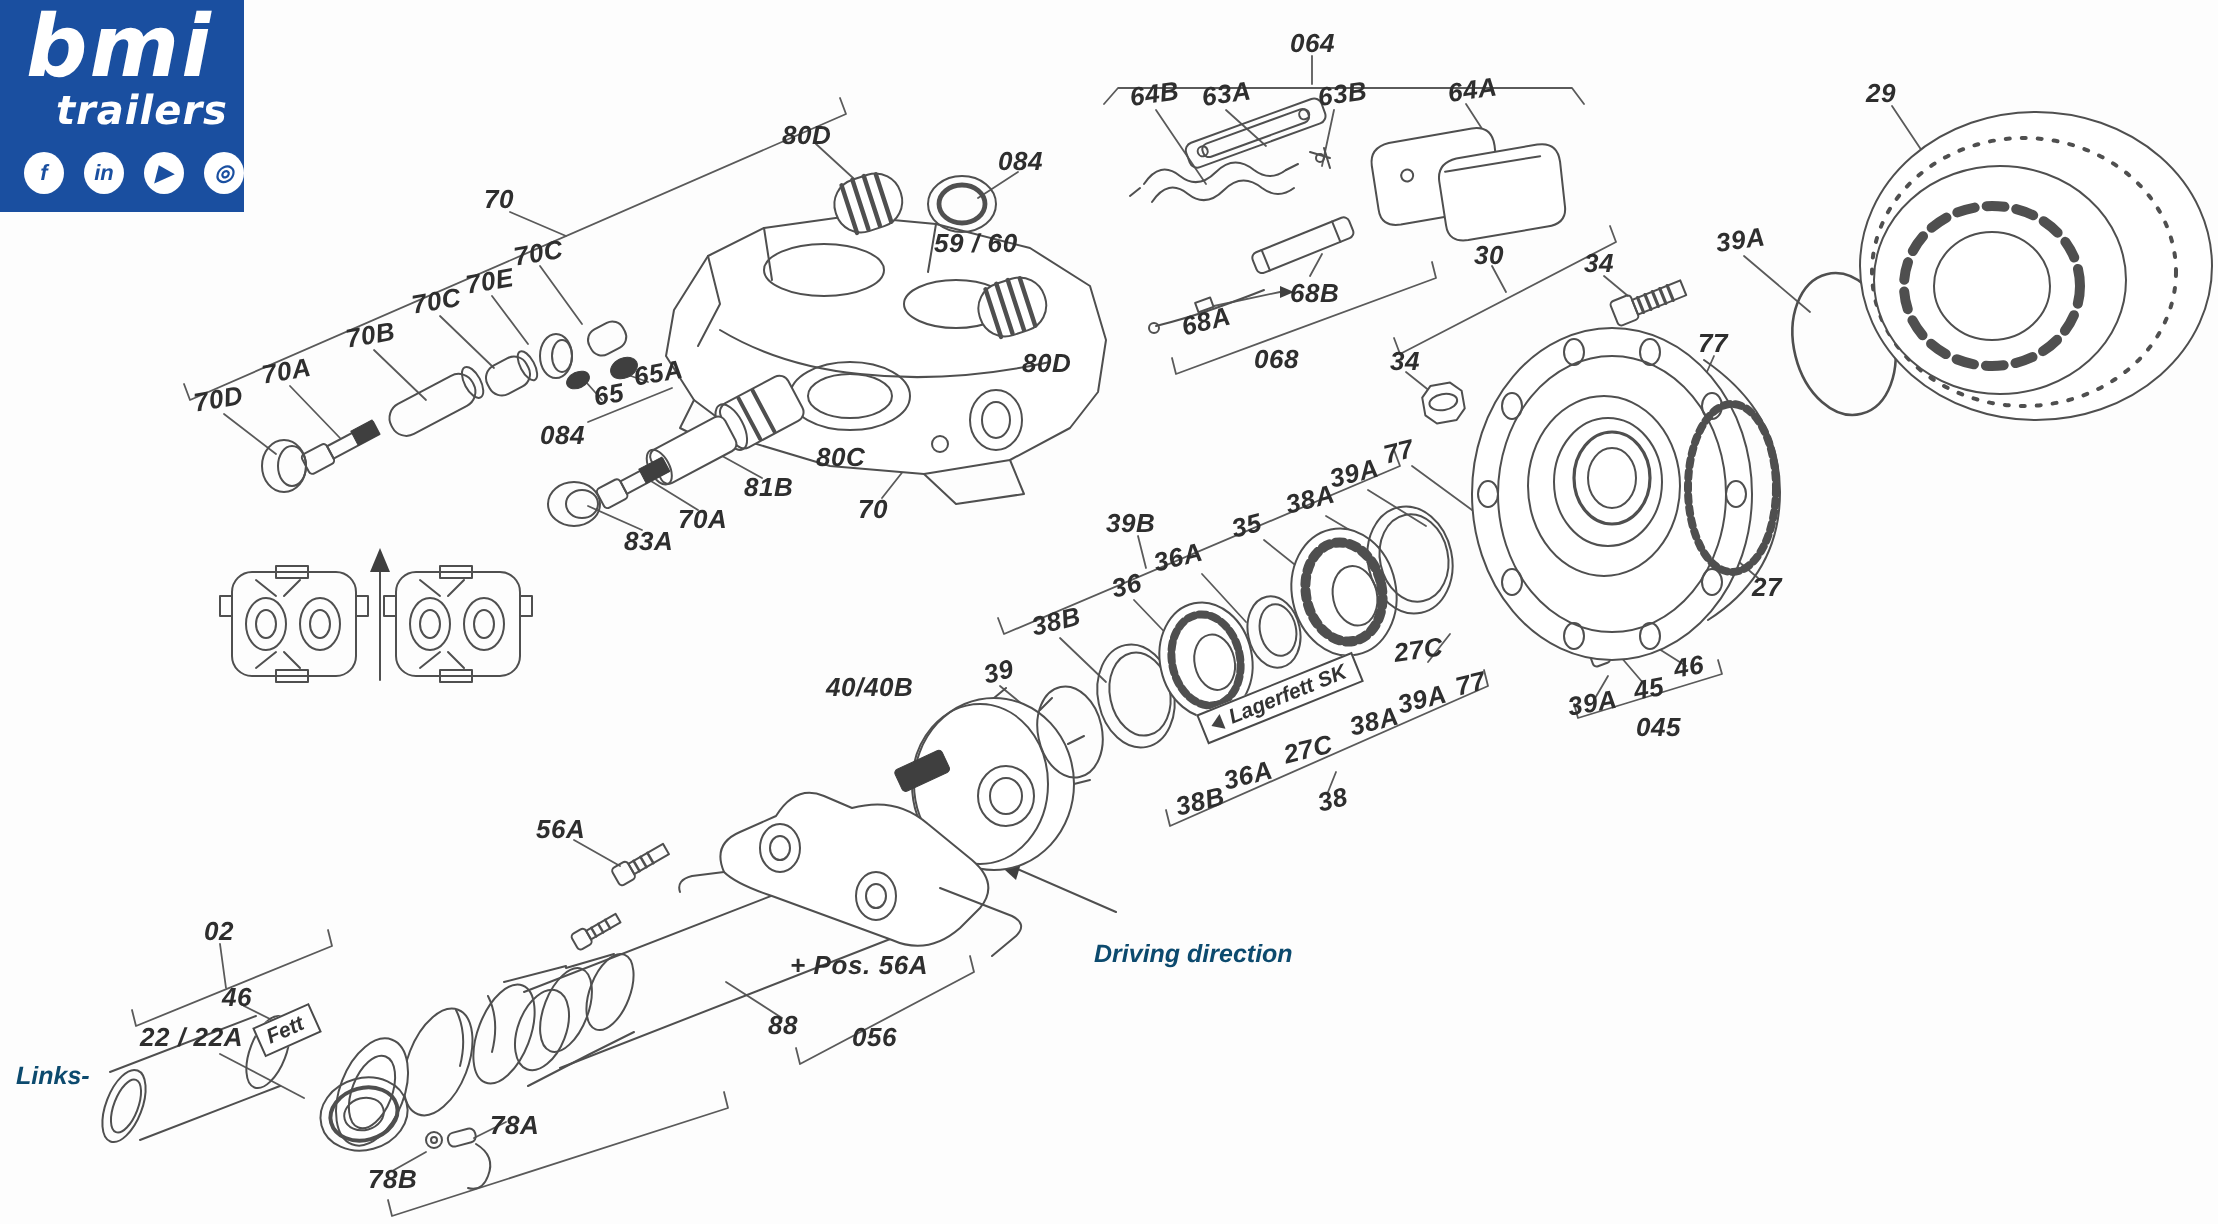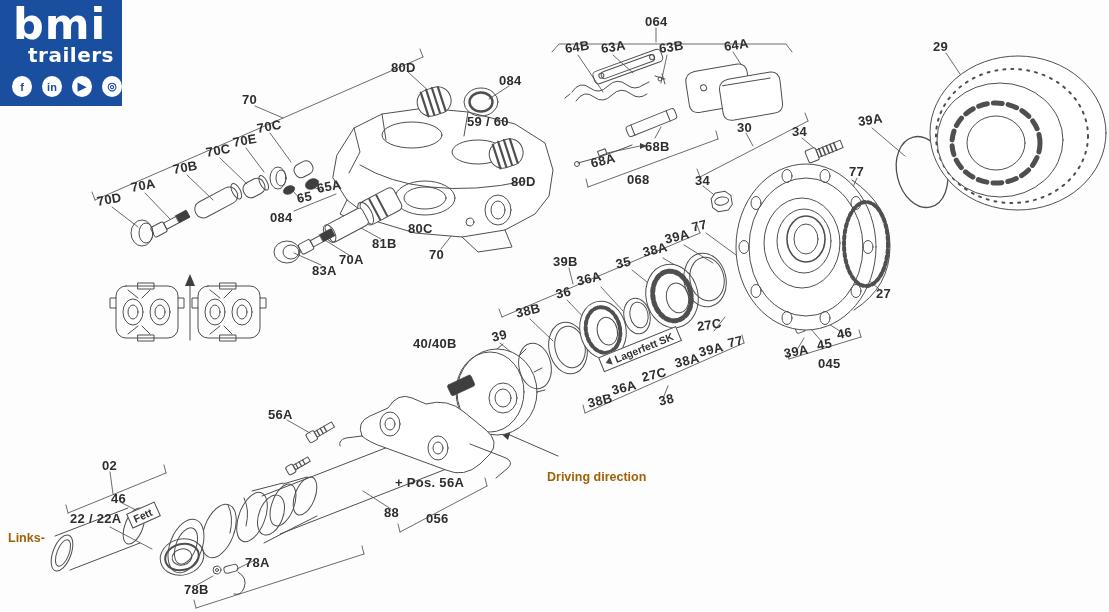--- a/index.html
+++ b/index.html
@@ -1,27 +1,27 @@
 <!DOCTYPE html>
 <html><head>
 <meta charset="utf-8">
 <style>
   html,body{margin:0;padding:0;background:#fff;}
   .stage{position:relative;width:1109px;height:612px;background:#fdfdfd;overflow:hidden;
-         font-family:"Liberation Sans",sans-serif;}
+         font-family:"Liberation Sans",sans-serif;font-style:italic;}
   svg.art{position:absolute;left:0;top:0;}
   .art path,.art rect,.art ellipse,.art circle,.art line,.art polyline,.art polygon{
       fill:none;stroke:#4f4f4f;stroke-width:1;stroke-linejoin:round;stroke-linecap:round;}
   .art .ld path{stroke:#5a5a5a;stroke-width:.9;}
   .art .dk{fill:#3f3f3f;stroke:#3f3f3f;stroke-width:.5;}
   .art .wh{fill:#fff;}
   .art .hd{fill:#3f3f3f;stroke:none;}
   .lbl{position:absolute;font-size:13px;font-weight:700;color:#2e2e2e;letter-spacing:.3px;
        white-space:nowrap;transform:rotate(var(--r,0deg));transform-origin:left center;z-index:3;}
-  .note{position:absolute;font-size:12.5px;font-weight:700;color:#a16207;white-space:nowrap;z-index:3;}
+  .note{position:absolute;font-size:12.5px;font-weight:700;color:#0c4a6e;white-space:nowrap;z-index:3;}
   .tag{position:absolute;border:1.3px solid #4a4a4a;background:#fff;font-size:10.5px;font-weight:700;
        color:#333;padding:1px 6px 1px 4px;transform:rotate(var(--r,0deg));display:flex;align-items:center;
        gap:4px;white-space:nowrap;z-index:2;}
   .tri{width:0;height:0;border-top:4px solid transparent;border-bottom:4px solid transparent;
        border-right:6px solid #444;}
   .logo{position:absolute;left:0;top:0;width:122px;height:106px;background:#1a4fa0;color:#fff;z-index:5;}
   .brand{font-family:"DejaVu Sans",sans-serif;font-size:43px;font-weight:800;line-height:1;
          padding:3px 0 0 13px;letter-spacing:1px;}
   .brand-sub{font-family:"DejaVu Sans",sans-serif;font-size:20px;font-weight:800;padding-left:28px;
          letter-spacing:.5px;margin-top:-3px;}

